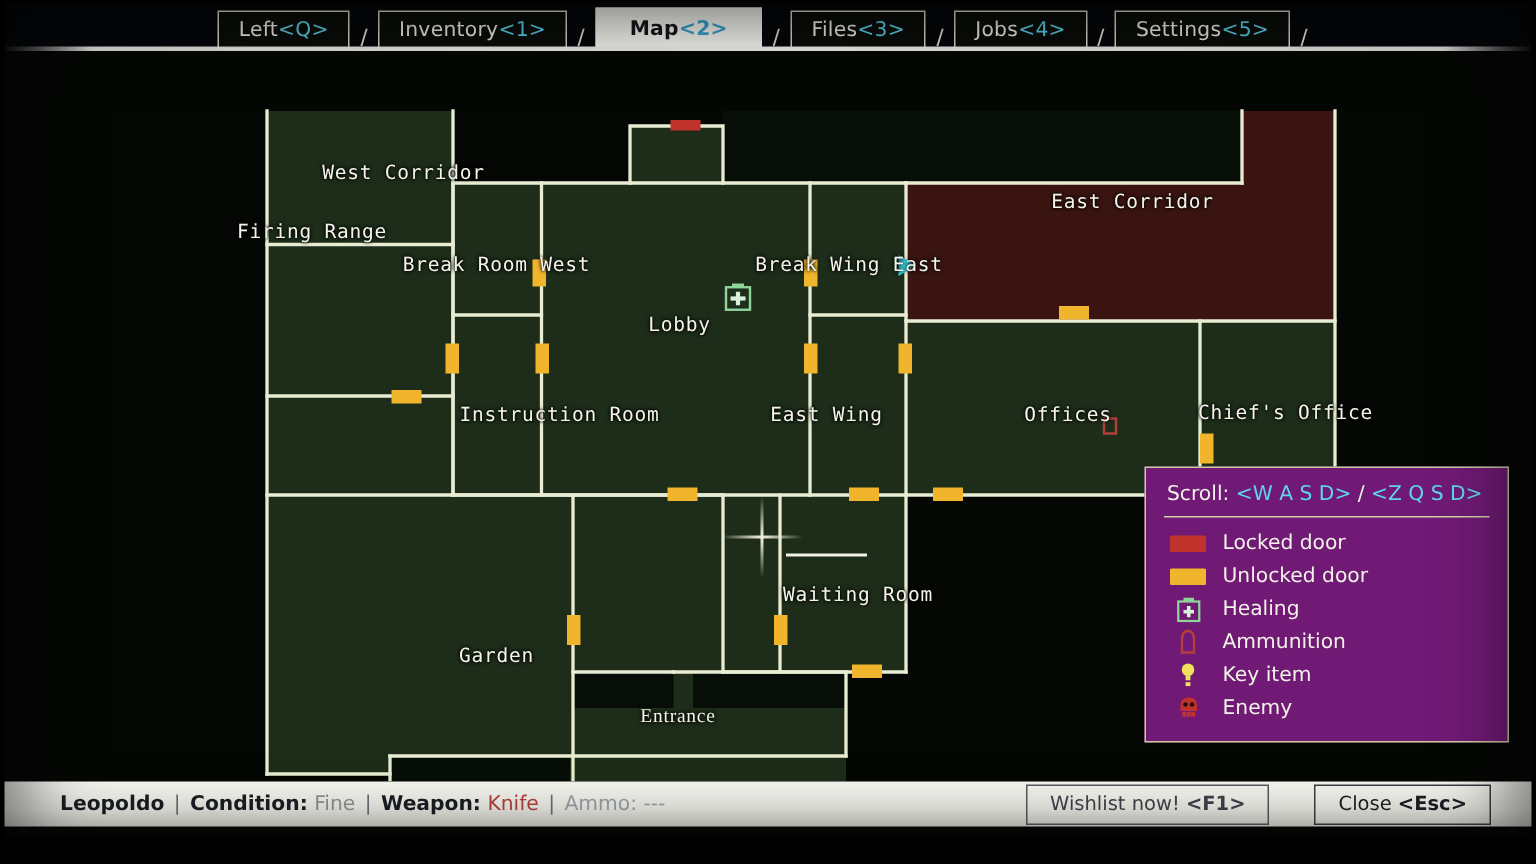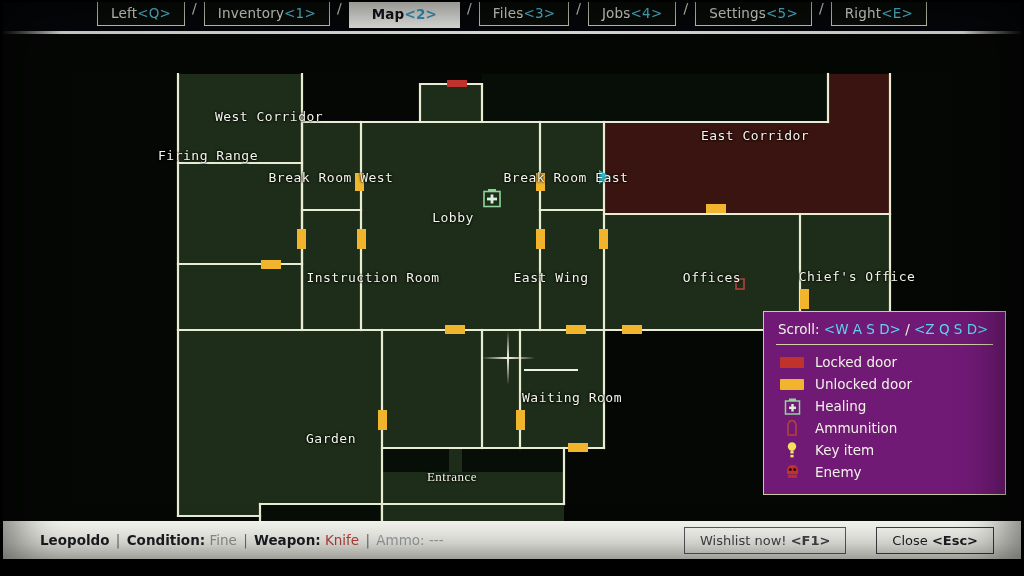--- a/index.html
+++ b/index.html
@@ -15,21 +15,21 @@
     width: 1024px; height: 576px;
     background: #050705;
     overflow: hidden;
   }
 
   
   #topbar {
     position: absolute; left: 0; top: 0;
     width: 1024px; height: 33px;
     background: #05070a;
-    display: flex; align-items: flex-start; justify-content: center;
+    display: flex; align-items: flex-end; justify-content: center;
     gap: 0px;
     z-index: 40;
   }
   #topbar-underline {
     position: absolute; left: 0; top: 31px; width: 1024px; height: 3px;
     background: linear-gradient(to right, rgba(235,235,230,0) 0%, rgba(235,235,230,.95) 6%, rgba(245,245,240,1) 50%, rgba(235,235,230,.95) 94%, rgba(235,235,230,0) 100%);
     z-index: 41;
   }
   .tab {
     height: 26px;
@@ -120,21 +120,21 @@
   .lrow .lbl {
     color: #f2f2e8; font-size: 13.5px;
     font-family: "DejaVu Sans", sans-serif;
   }
   .swatch { width: 26px; display: flex; align-items: center; justify-content: center; flex: 0 0 26px; }
   .door-sw { width: 24px; height: 11px; border-radius: 1px; }
 
   
   #botbar {
     position: absolute; left: 0; top: 521px;
-    width: 1024px; height: 38px;
+    width: 1024px; height: 30px;
     background: linear-gradient(to bottom, #f7f7f2 0%, #eeeee8 60%, #d9d9d2 100%);
     display: flex; align-items: center;
     z-index: 40;
   }
   #status {
     margin-left: 40px;
     font-size: 13.5px; color: #1a1d22;
     font-family: "DejaVu Sans", sans-serif;
     white-space: nowrap;
   }
@@ -199,24 +199,20 @@
       <div class="tab">
         <span>Jobs </span>
         <span class="key">&lt;4&gt;</span>
       </div>
       <span class="tabsep">/</span>
       <div class="tab">
         <span>Settings </span>
         <span class="key">&lt;5&gt;</span>
       </div>
       <span class="tabsep">/</span>
-      <div class="tab">
-        <span>Right </span>
-        <span class="key">&lt;E&gt;</span>
-      </div>
     </div>
   <div id="topbar-underline"></div>
 
   <div id="maparea">
     <svg id="mapsvg" width="1024" height="487" viewBox="0 0 1024 487">
 
       <path d="M604 88 L890 88 L890 180 L604 180 Z" fill="#3a1410"></path>
       <path d="M828 40 L890 40 L890 88 L828 88 Z" fill="#3a1410"></path>
 
       <g fill="#1d2d19">
@@ -329,21 +325,21 @@
       </g>
 
       <g transform="translate(604,143)">
         <path d="M-5 -7 L7 0 L-5 7 Z" fill="#3ad6e8"></path>
       </g>
     </svg>
 
     <div class="rlabel" style="left:269px; top:82px;">West Corridor</div>
     <div class="rlabel" style="left:208px; top:121px;">Firing Range</div>
     <div class="rlabel" style="left:331px; top:143px;">Break Room West</div>
-    <div class="rlabel" style="left:566px; top:143px;">Break Room East</div>
+    <div class="rlabel" style="left:566px; top:143px;">Break Wing East</div>
     <div class="rlabel" style="left:755px; top:101px;">East Corridor</div>
     <div class="rlabel" style="left:453px; top:183px;">Lobby</div>
     <div class="rlabel" style="left:373px; top:243px;">Instruction Room</div>
     <div class="rlabel" style="left:551px; top:243px;">East Wing</div>
     <div class="rlabel" style="left:712px; top:243px;">Offices</div>
     <div class="rlabel" style="left:857px; top:242px;">Chief's Office</div>
     <div class="rlabel" style="left:572px; top:363px;">Waiting Room</div>
     <div class="rlabel" style="left:291px; top:404px;margin-left:40px;">Garden</div>
     <div class="rlabel" style="left:452px; top:443px;font-family:Liberation Serif, serif;">Entrance</div>
 

